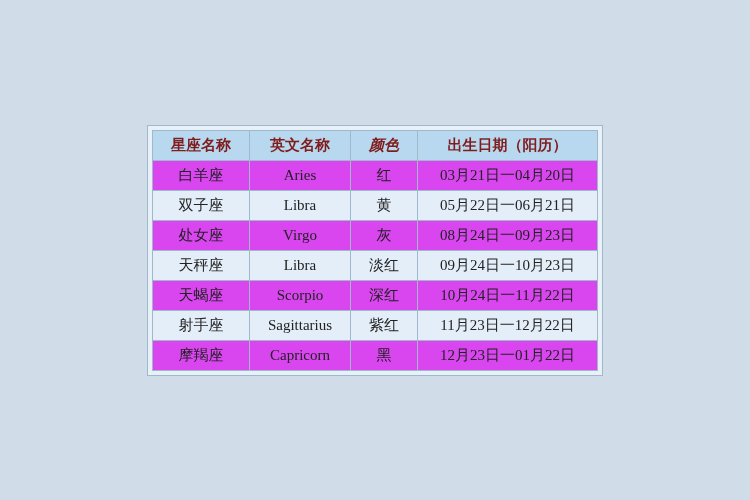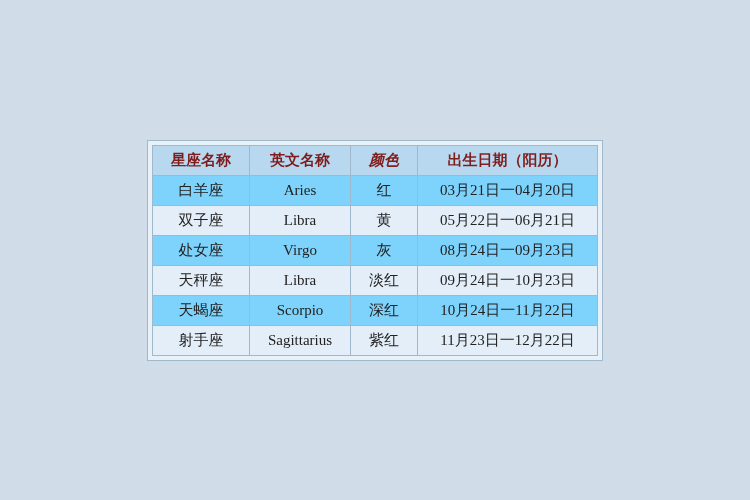--- a/index.html
+++ b/index.html
@@ -34,21 +34,21 @@
     }
 
     thead tr th {
       background-color: #b8d8f0;
       font-weight: bold;
       font-size: 15px;
       color: #7f1d1d;
     }
 
     tbody tr {
-      background-color: #7dd3fc;
+      background-color: #d946ef;
     }
 
     tbody tr:nth-child(even) {
       background-color: #e4eef8;
     }
 
     .col-chinese { min-width: 80px; }
     .col-english { min-width: 100px; }
     .col-color   { min-width: 50px; font-style: italic; }
     .col-date    { min-width: 180px; }
@@ -96,15 +96,21 @@
           <td>Scorpio</td>
           <td>深红</td>
           <td>10月24日一11月22日</td>
         </tr>
         <tr>
           <td>射手座</td>
           <td>Sagittarius</td>
           <td>紫红</td>
           <td>11月23日一12月22日</td>
         </tr>
+        <tr>
+          <td>摩羯座</td>
+          <td>Capricorn</td>
+          <td>黑</td>
+          <td>12月23日一01月22日</td>
+        </tr>
       </tbody>
   </table>
 </div>
 
 </body></html>

